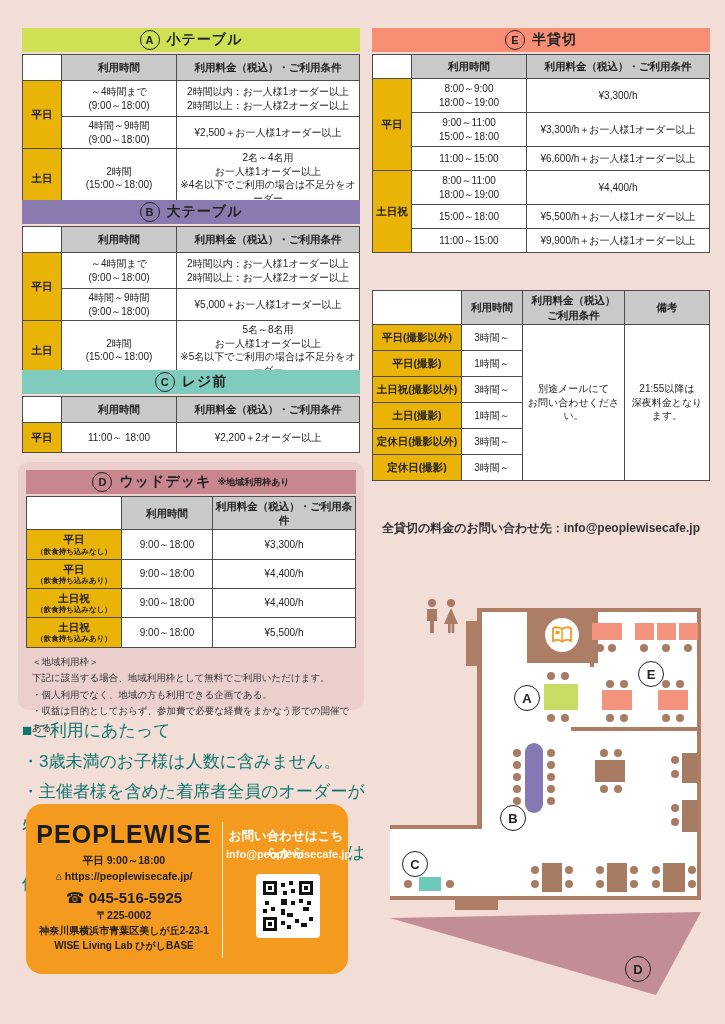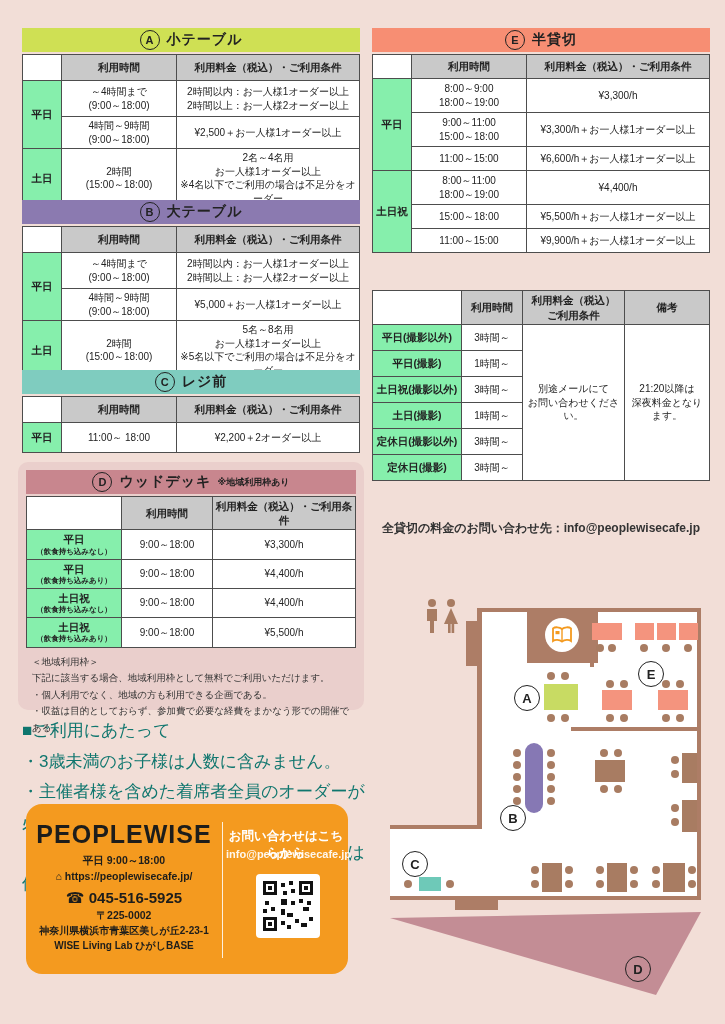--- a/index.html
+++ b/index.html
@@ -12,21 +12,21 @@
   .badge{display:inline-flex;width:18px;height:18px;border:1.6px solid #222;border-radius:50%;
     align-items:center;justify-content:center;font-weight:bold;font-size:11px;margin-right:7px;
     background:transparent;flex:0 0 auto;letter-spacing:0;}
   .hdr-note{font-size:9px;font-weight:bold;margin-left:6px;letter-spacing:0;}
   .hdr-a{background:#cfe054;} .hdr-b{background:#8b7ab0;} .hdr-c{background:#7fccbf;}
   .hdr-d{background:#c8868e;} .hdr-e{background:#f78e73;} .hdr-z{background:#c28372;}
   
   table{width:100%;border-collapse:collapse;background:#fff;table-layout:fixed;}
   td{border:1px solid #4d4d4d;font-size:10px;text-align:center;vertical-align:middle;
     padding:2px 2px;white-space:pre-line;line-height:1.35;}
-  td.gray{background:#86efac;font-weight:bold;font-size:10.5px;}
+  td.gray{background:#eab308;font-weight:bold;font-size:10.5px;}
   td.head{background:#c9c9c9;font-weight:bold;font-size:10.5px;}
   .c-day{width:34px;} .c-time{width:110px;}
   .cd-label{width:90px;} .cd-time{width:86px;}
   .cz-label{width:84px;} .cz-time{width:56px;} .cz-price{width:97px;}
   .sub{font-size:7.5px;font-weight:bold;display:block;}
   
   .panel{background:#eacfcc;border-radius:10px;}
   .note-small{font-size:9.5px;line-height:1.75;color:#333;}
   .note-big{font-size:17px;font-weight:normal;line-height:1.8;color:#0f766e;}
   .contact-line{font-size:12px;font-weight:bold;color:#333;text-align:center;}
@@ -295,21 +295,21 @@
       <td class="head cz-time">利用時間</td>
       <td class="head cz-price">利用料金（税込）
 ご利用条件</td>
       <td class="head">備考</td>
     </tr>
     <tr style="height:26px;">
       <td class="gray">平日(撮影以外)</td>
       <td>3時間～</td>
       <td rowspan="6">別途メールにて
 お問い合わせください。</td>
-      <td rowspan="6">21:20以降は
+      <td rowspan="6">21:55以降は
 深夜料金となります。</td>
     </tr>
     <tr style="height:26px;">
       <td class="gray">平日(撮影)</td>
       <td>1時間～</td>
     </tr>
     <tr style="height:26px;">
       <td class="gray">土日祝(撮影以外)</td>
       <td>3時間～</td>
     </tr>

